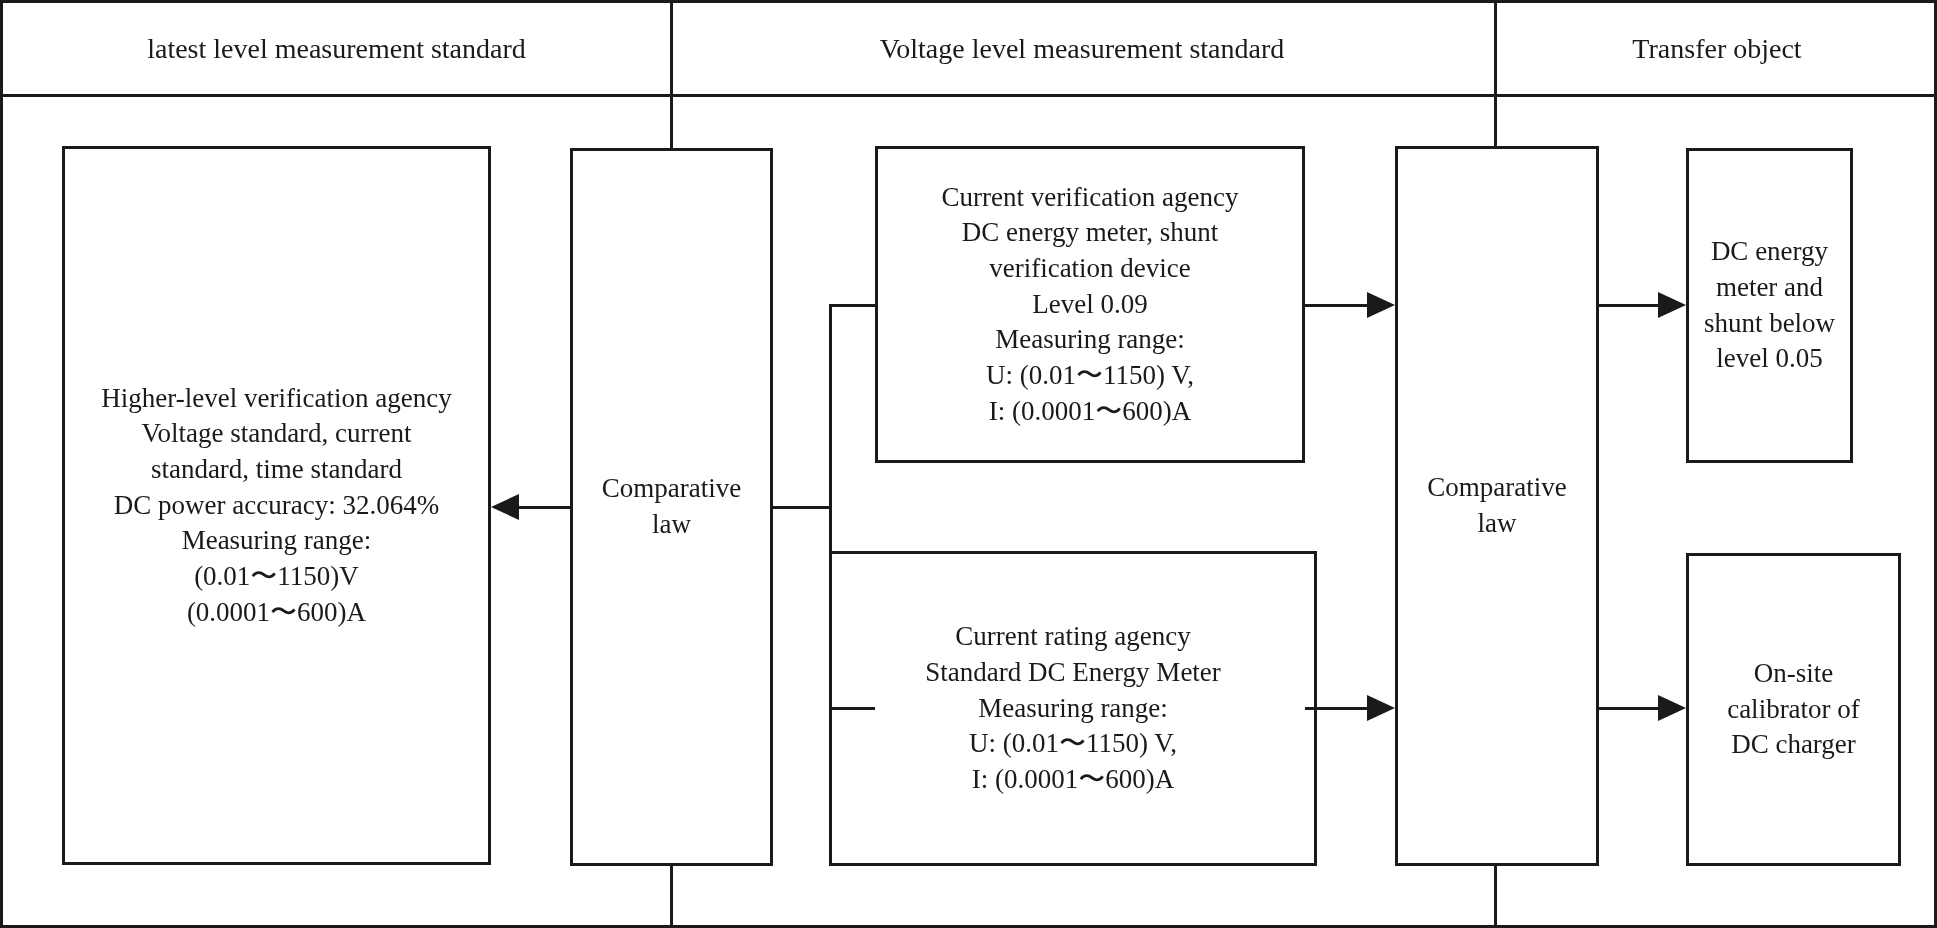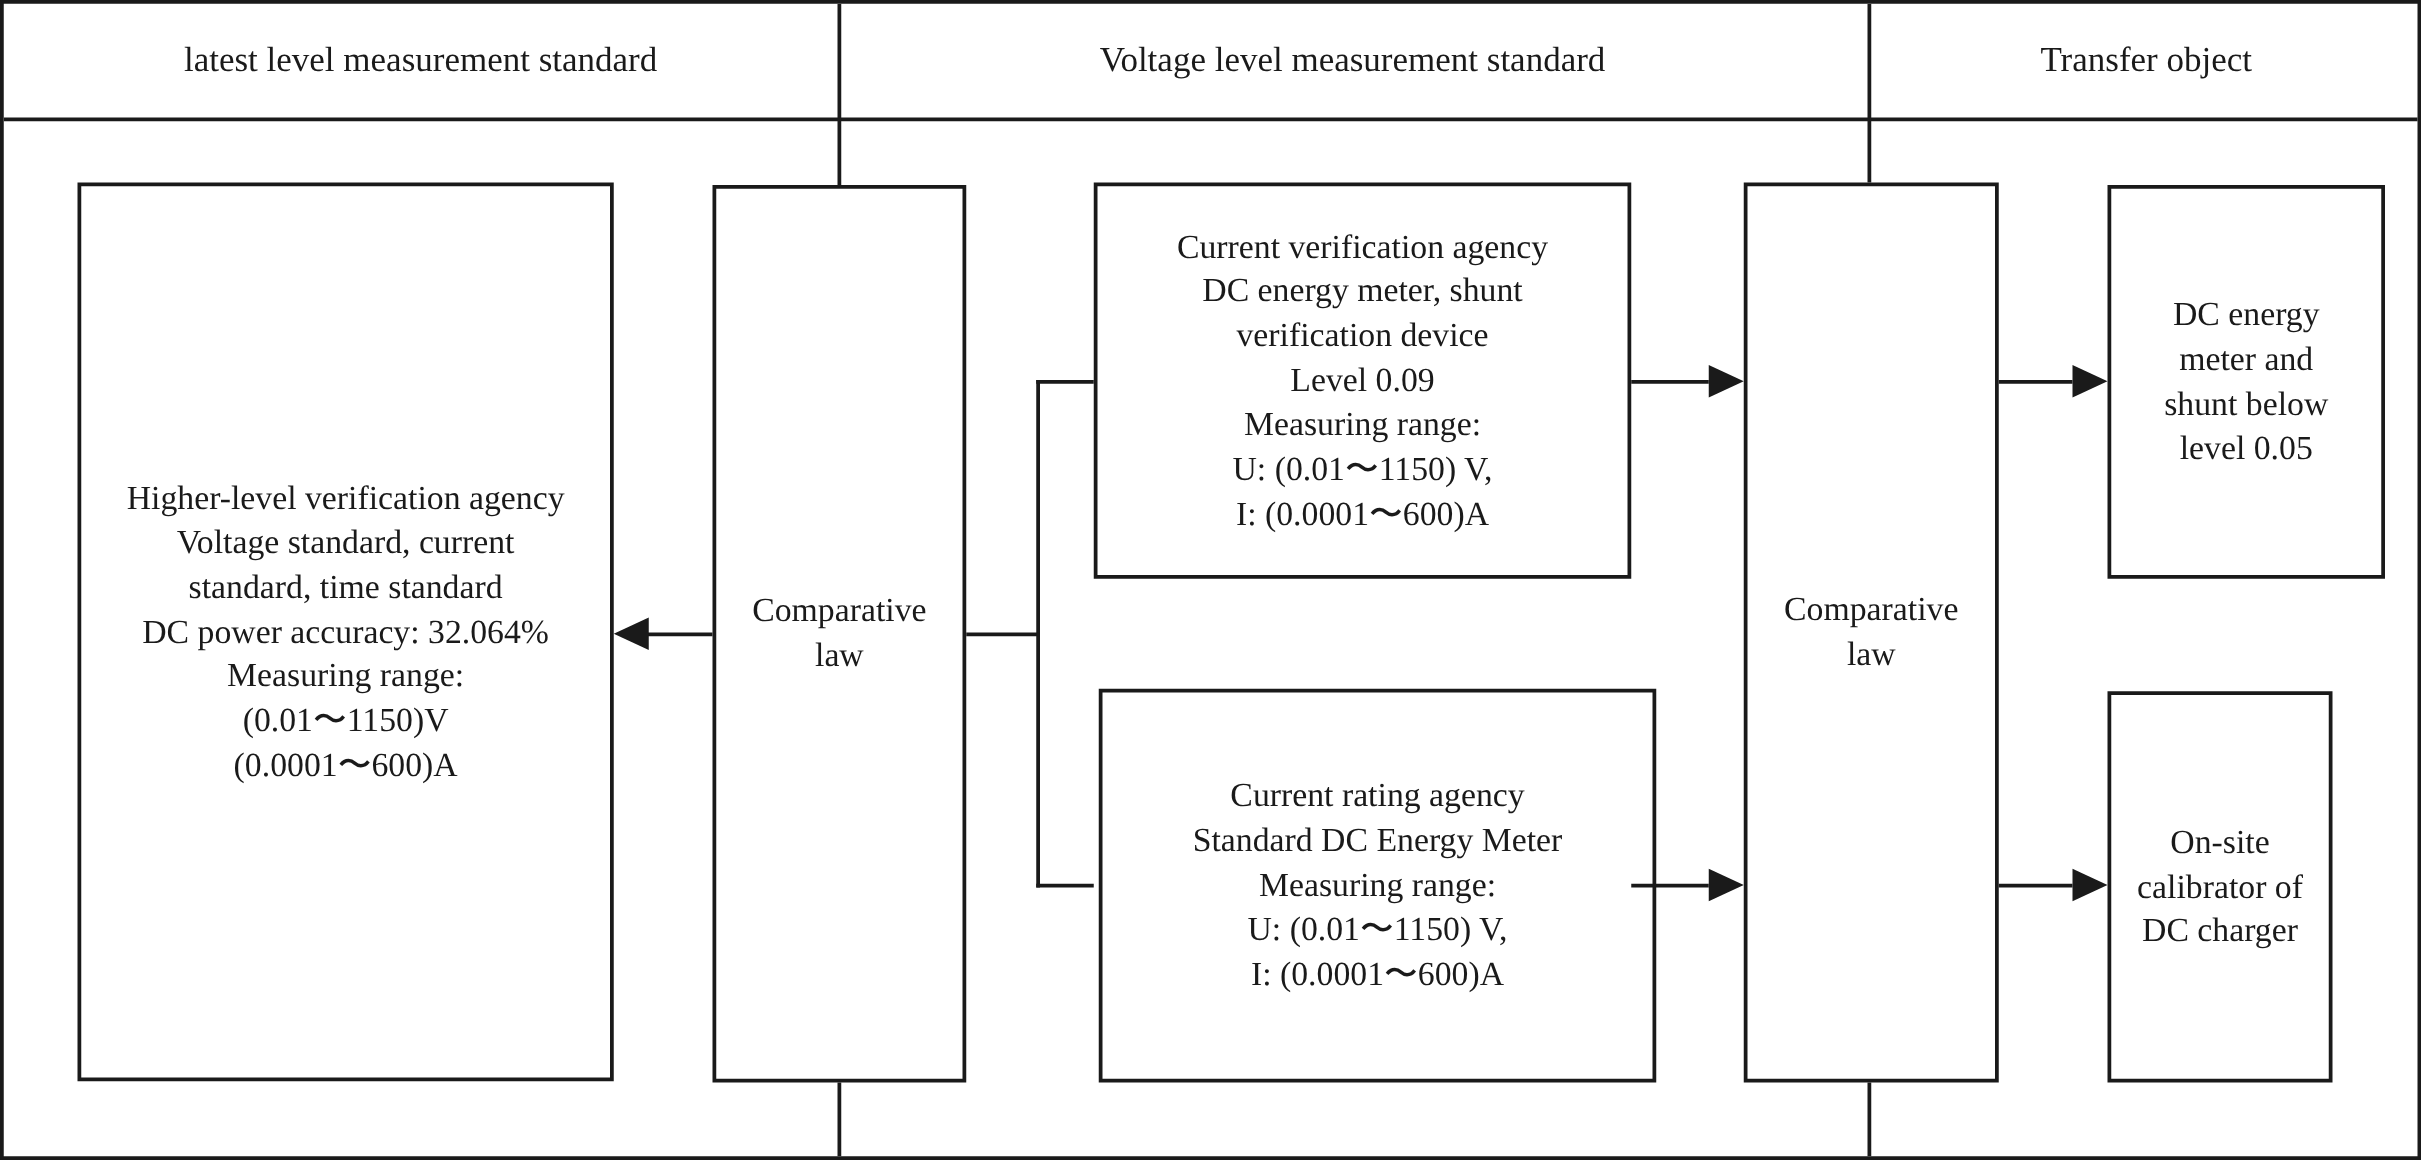--- a/index.html
+++ b/index.html
@@ -106,35 +106,35 @@
 law</div>
 
   <div class="box" style="left:872px; top:143px; width:430px; height:317px;">Current verification agency
 DC energy meter, shunt
 verification device
 Level 0.09
 Measuring range:
 U: (0.01〜1150) V,
 I: (0.0001〜600)A</div>
 
-  <div class="box" style="left:876px; top:548px; width:446px; height:315px;text-align:center;">Current rating agency
+  <div class="box" style="left:826px; top:548px; width:488px; height:315px;text-align:center;">Current rating agency
 Standard DC Energy Meter
 Measuring range:
 U: (0.01〜1150) V,
 I: (0.0001〜600)A</div>
 
   <div class="box" style="left:1392px; top:143px; width:204px; height:720px;">Comparative
 law</div>
 
-  <div class="box" style="left:1683px; top:145px; width:222px; height:315px;">DC energy
+  <div class="box" style="left:1683px; top:145px; width:167px; height:315px;">DC energy
 meter and
 shunt below
 level 0.05</div>
 
-  <div class="box" style="left:1683px; top:550px; width:180px; height:313px;">On-site
+  <div class="box" style="left:1683px; top:550px; width:215px; height:313px;">On-site
 calibrator of
 DC charger</div>
 
   <div class="conn-h" style="left:512px; top:503px; width:55px;"></div>
   <div class="arrowhead-left" style="left:488px; top:491px;"></div>
 
   <div class="conn-h" style="left:770px; top:503px; width:58px;"></div>
   <div class="conn-v" style="left:826px; top:301px; height:406px;"></div>
   <div class="conn-h" style="left:826px; top:301px; width:46px;"></div>
   <div class="conn-h" style="left:826px; top:704px; width:46px;"></div>

